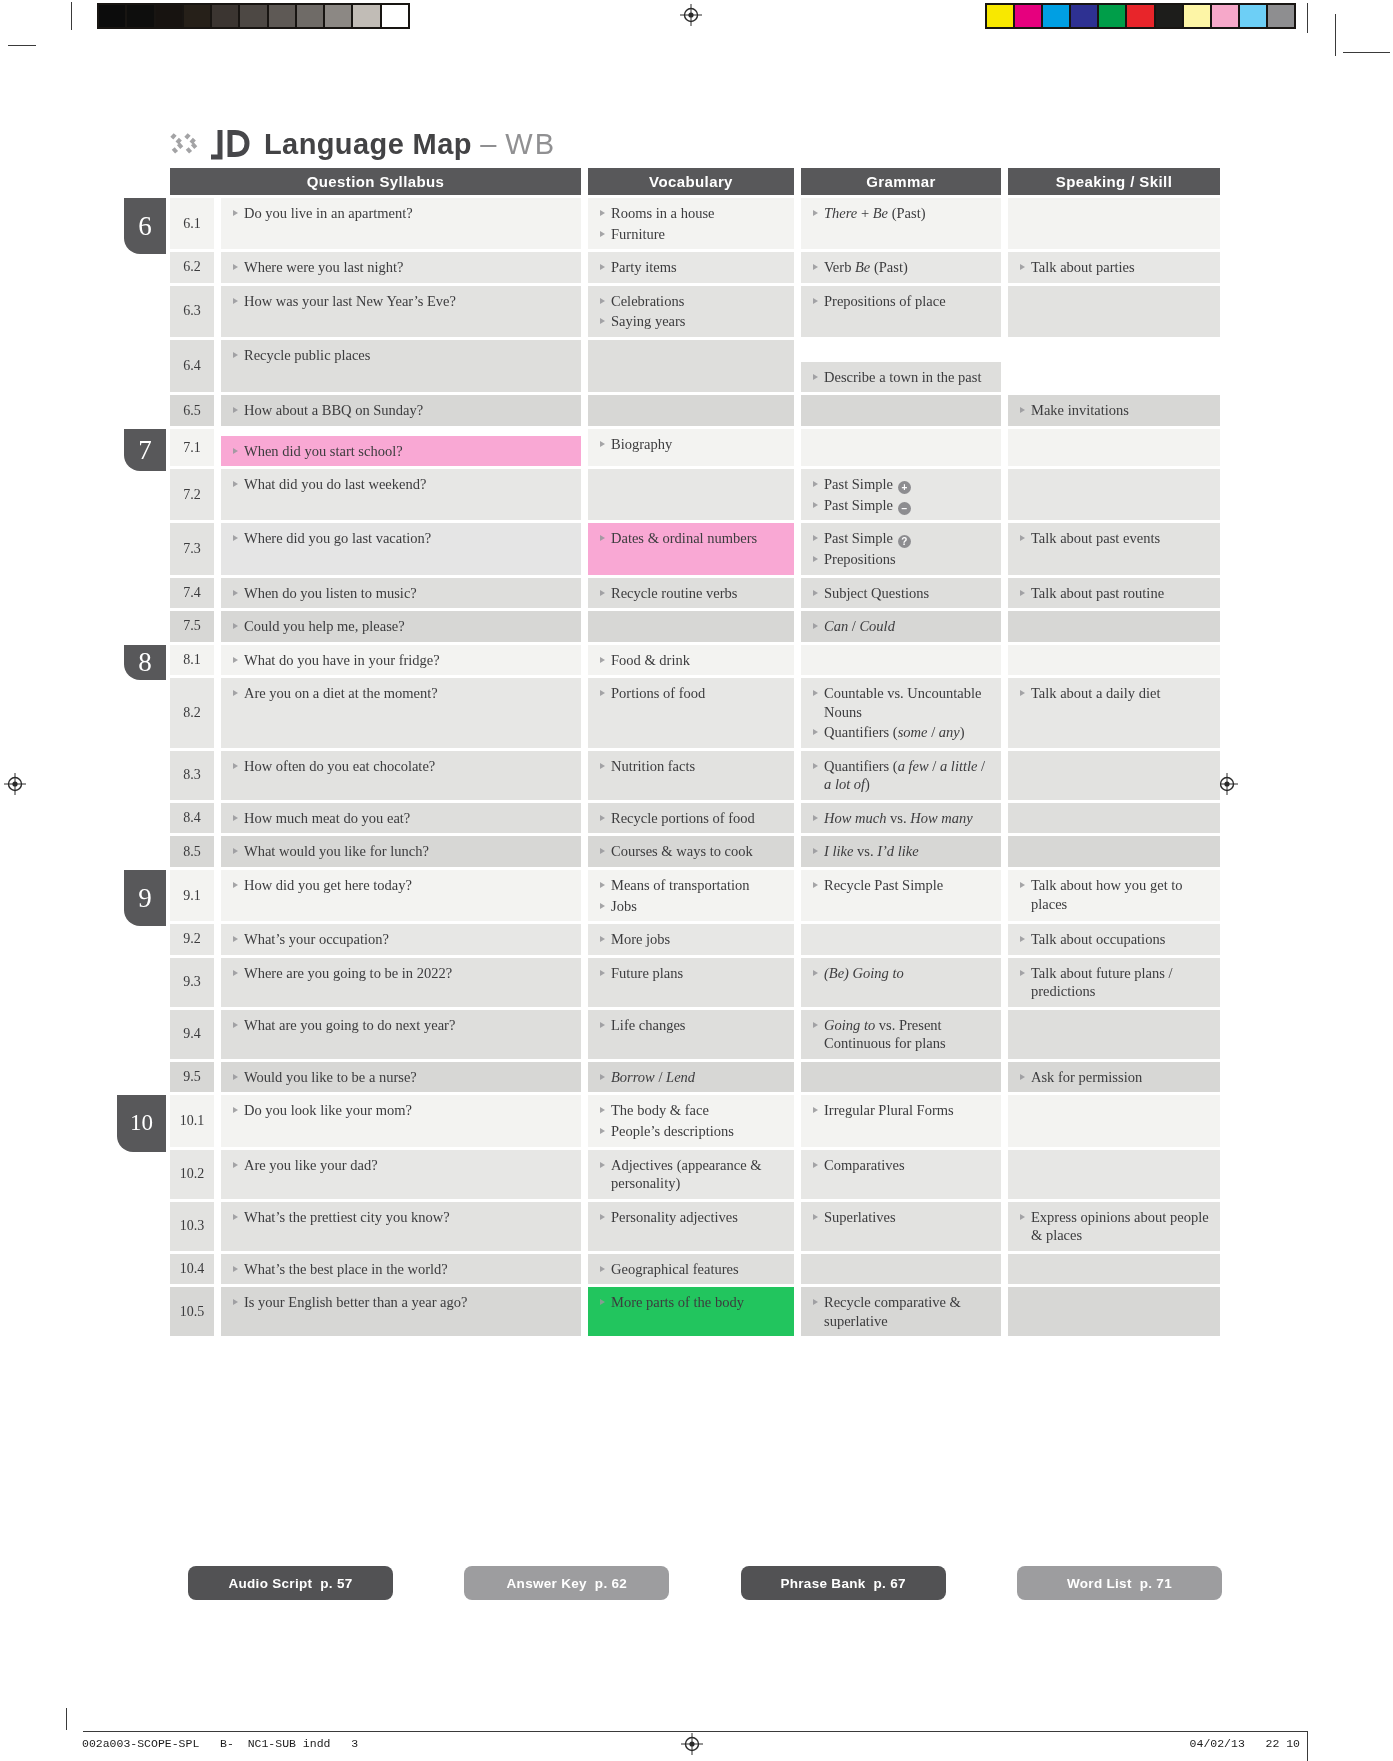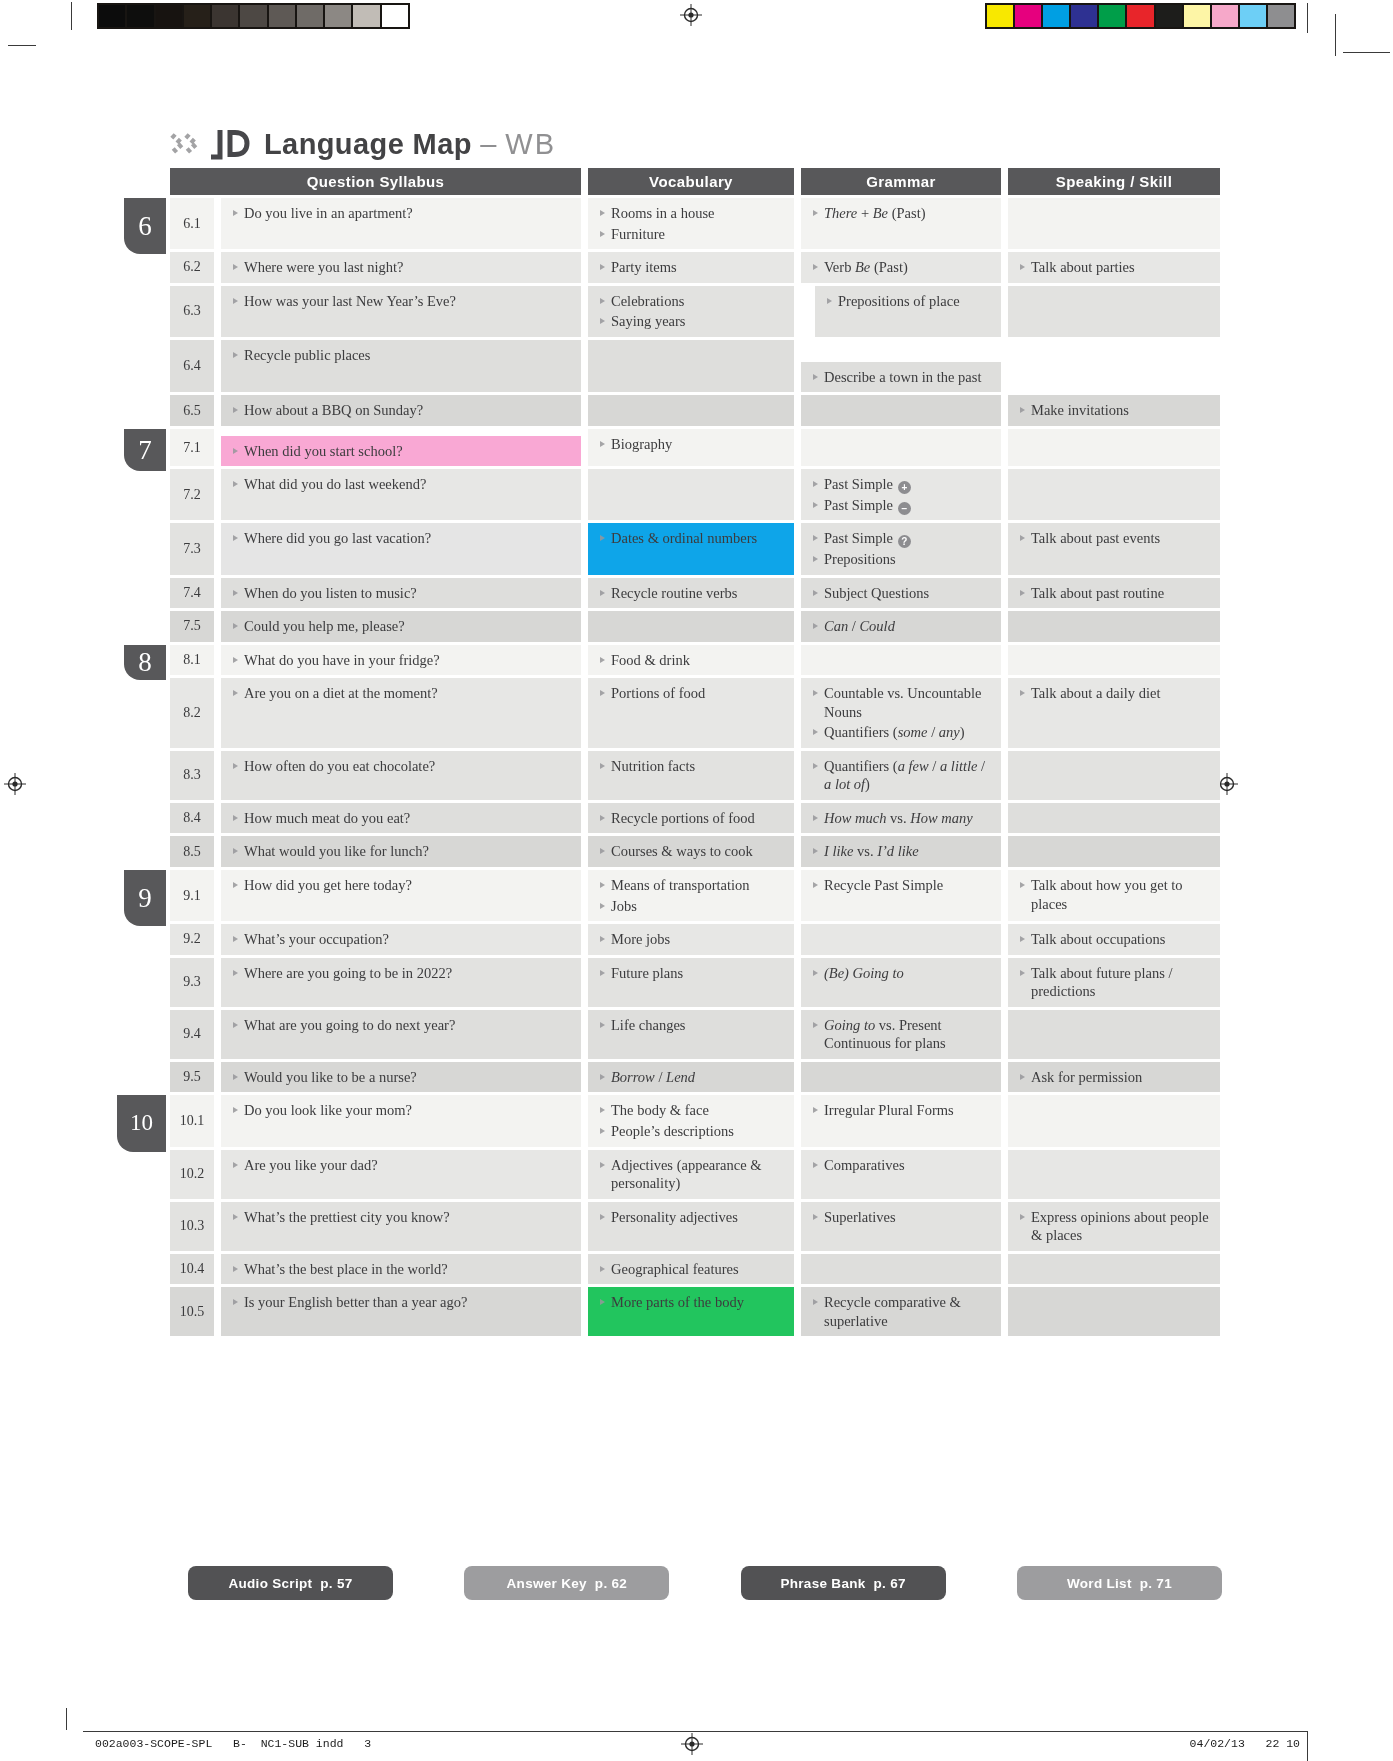--- a/index.html
+++ b/index.html
@@ -52,21 +52,21 @@
   .ref-row{position:absolute;left:188px;top:1566px;width:1034px;display:flex;justify-content:space-between;}
   .ref-btn{width:205px;height:34px;border-radius:8px;display:flex;align-items:center;justify-content:center;
         color:#fff;font:700 13.5px "Liberation Sans",sans-serif;letter-spacing:.3px;white-space:pre;}
   .ref-dark{background:#525254;}
   .ref-light{background:#9d9d9f;}
   .btn-page{font-weight:700;margin-left:8px;}
 
   
   .footer-text{position:absolute;top:1737px;font:11.5px "Liberation Mono","DejaVu Sans Mono",monospace;
         color:#1c1c1c;white-space:pre;}
-  .footer-left{left:95px;}
+  .footer-left{left:82px;}
   .footer-right{left:1150px;width:150px;text-align:right;}
 </style>
 </head>
 <body>
 
 <div class="page" data-interactable="false">
 
   <div class="cal-bar cal-gray" id="grayBar" data-interactable="false">
       <div class="cal-cell" data-interactable="false" style="background: rgb(12, 12, 12);"></div>
       <div class="cal-cell" data-interactable="false" style="background: rgb(14, 14, 13);"></div>
@@ -223,21 +223,21 @@
           <div class="cell body-cell" data-interactable="false" style="background: rgb(226, 226, 224);">
             <div class="item" data-interactable="false">
               <span class="bullet" data-interactable="false"></span>
               <span class="item-text" data-interactable="false">Celebrations</span>
             </div>
             <div class="item" data-interactable="false">
               <span class="bullet" data-interactable="false"></span>
               <span class="item-text" data-interactable="false">Saying years</span>
             </div>
           </div>
-          <div class="cell body-cell" data-interactable="false" style="background: rgb(226, 226, 224); margin-left: 14px;">
+          <div class="cell body-cell" data-interactable="false" style="background: rgb(226, 226, 224);">
             <div class="item" data-interactable="false">
               <span class="bullet" data-interactable="false"></span>
               <span class="item-text" data-interactable="false">Prepositions of place</span>
             </div>
           </div>
           <div class="cell body-cell" data-interactable="false" style="background: rgb(226, 226, 224);"></div>
         </div>
         <div class="lm-row" data-interactable="false">
           <div class="cell num-cell" data-interactable="false" style="background: rgb(222, 222, 220);">
             <span data-interactable="false">6.4</span>
@@ -321,21 +321,21 @@
         <div class="lm-row" data-interactable="false">
           <div class="cell num-cell" data-interactable="false" style="background: rgb(226, 226, 224);">
             <span data-interactable="false">7.3</span>
           </div>
           <div class="cell body-cell" data-interactable="false" style="background: #e5e5e5;">
             <div class="item" data-interactable="false">
               <span class="bullet" data-interactable="false"></span>
               <span class="item-text" data-interactable="false">Where did you go last vacation?</span>
             </div>
           </div>
-          <div class="cell body-cell" data-interactable="false" style="background: #0ea5e9;">
+          <div class="cell body-cell" data-interactable="false" style="background: #f9a8d4;">
             <div class="item" data-interactable="false">
               <span class="bullet" data-interactable="false"></span>
               <span class="item-text" data-interactable="false">Dates &amp; ordinal numbers</span>
             </div>
           </div>
           <div class="cell body-cell" data-interactable="false" style="background: rgb(226, 226, 224);">
             <div class="item" data-interactable="false">
               <span class="bullet" data-interactable="false"></span>
               <span class="item-text" data-interactable="false">Past Simple<span class="circle-icon" data-interactable="false">?</span></span>
             </div>

